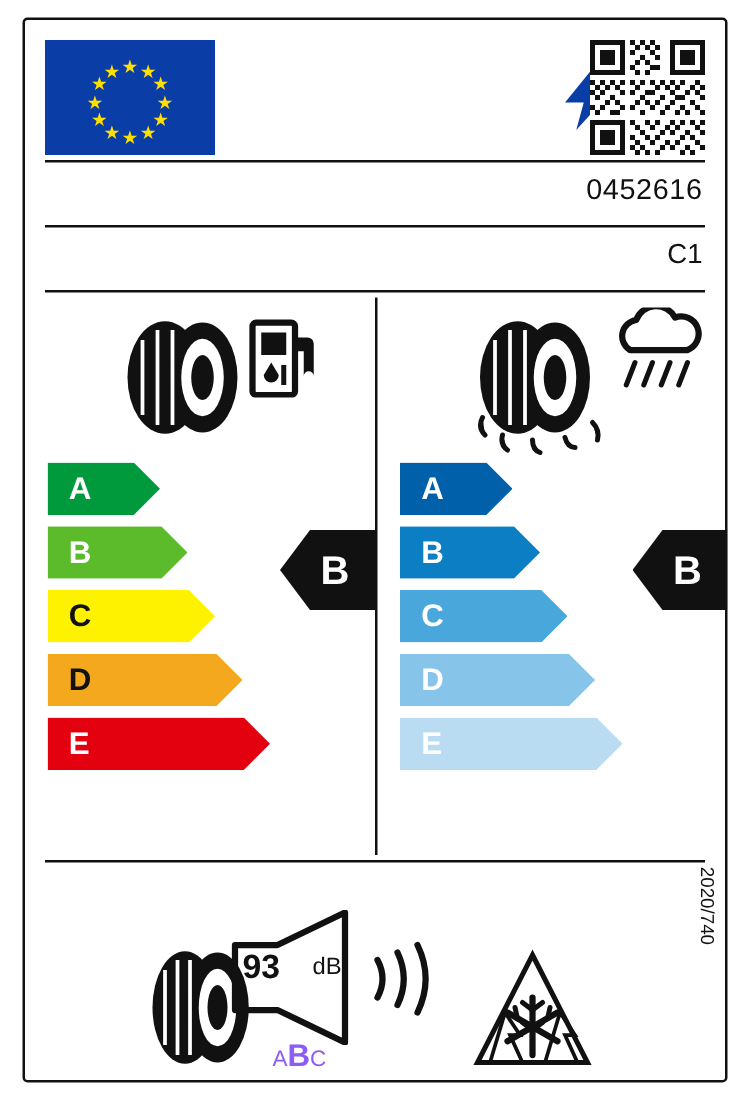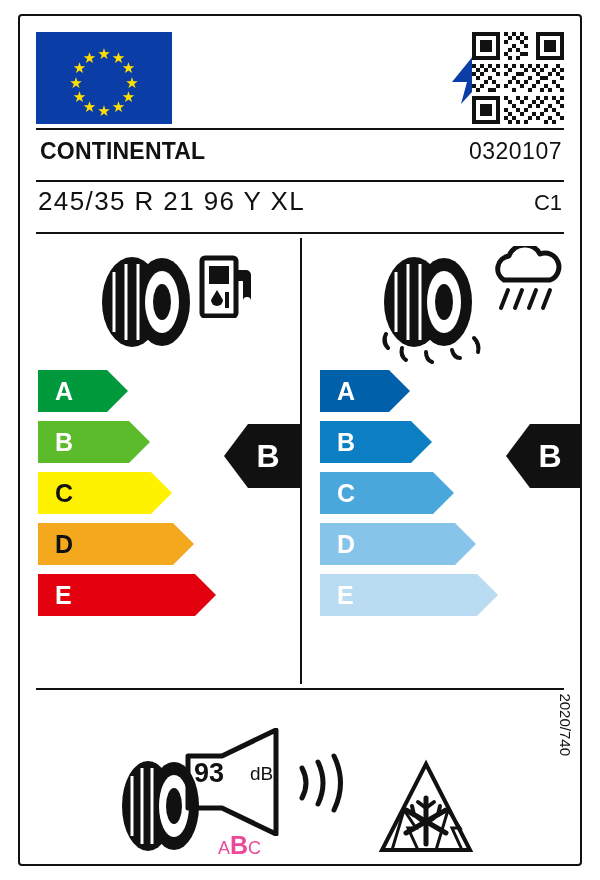--- a/index.html
+++ b/index.html
@@ -276,21 +276,21 @@
     left: 258px;
     top: 44px;
     width: 54px;
     height: 62px;
   }
   .abc {
     position: absolute;
     left: 180px;
     top: 125px;
     font-size: 18px;
-    color: #ec4899;
+    color: #8b5cf6;
   }
   .abc b {
     font-size: 25px;
   }
 
   
   .snow {
     position: absolute;
     left: 358px;
     top: 742px;
@@ -473,27 +473,25 @@
             <rect x="13" y="22" width="1" height="1"></rect>
               <rect x="18" y="22" width="1" height="1"></rect>
             <rect x="20" y="22" width="1" height="1"></rect>
           </g>
         </svg>
       </div>
     </div>
 
     <div class="hline" style="top:112px;"></div>
     <div class="brand-row">
-      <div class="brand">CONTINENTAL</div>
-      <div class="sku">0320107</div>
+      <div class="sku">0452616</div>
     </div>
 
     <div class="hline" style="top:164px;"></div>
     <div class="size-row">
-      <div class="size">245/35 R 21 96 Y XL</div>
       <div class="classcode">C1</div>
     </div>
     <div class="hline" style="top:216px;"></div>
 
     <div class="vline" style="left:280px; top:222px; height:446px;"></div>
 
     <div class="col col-left">
       <div class="pictos">
         <div class="tyre-ico" style="left:62px; top:16px;">
           <svg width="92" height="96" viewBox="0 0 92 96">

